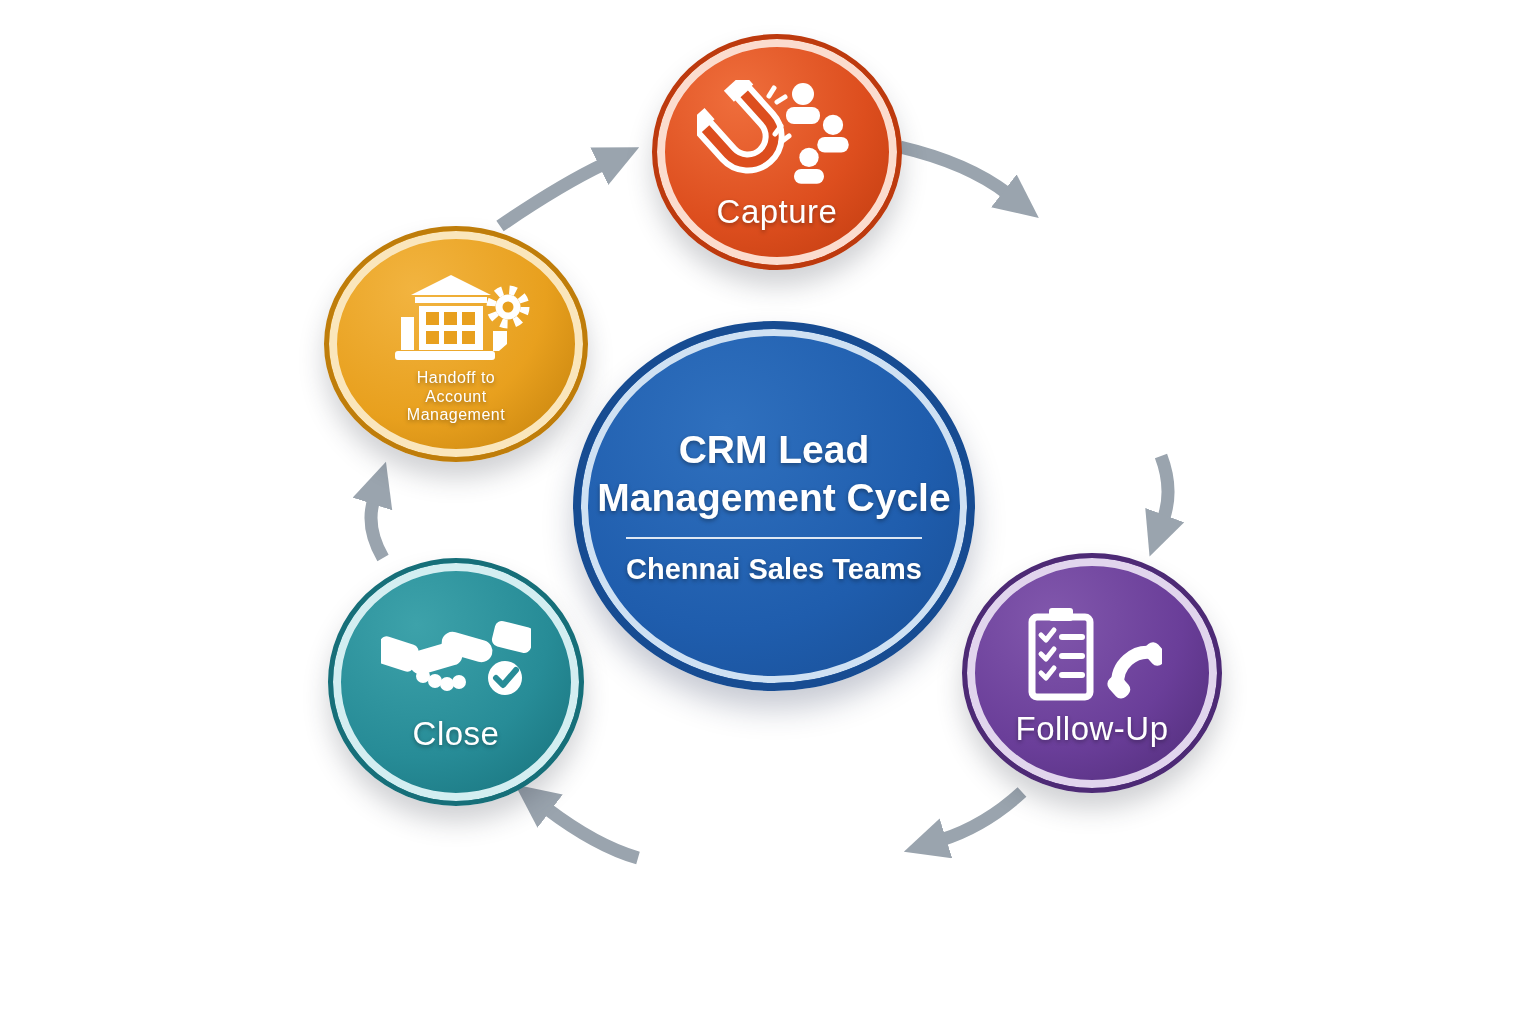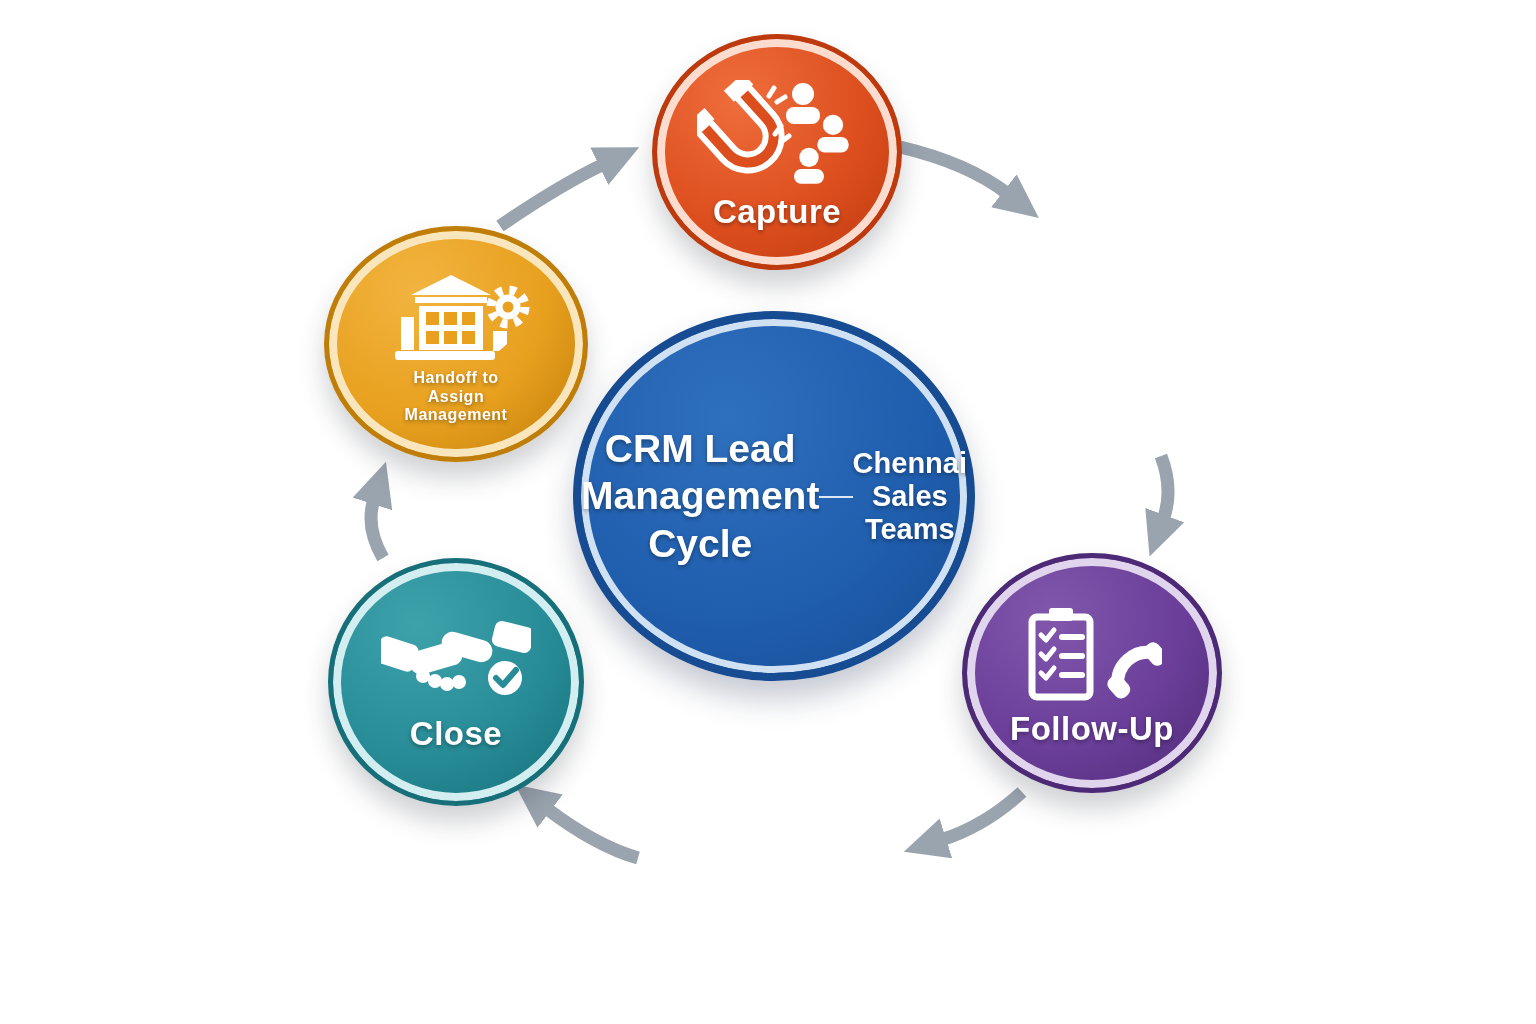--- a/index.html
+++ b/index.html
@@ -14,40 +14,40 @@
   .node{
     position:absolute;border-radius:50%;
     border:5px solid var(--dark);
     background:radial-gradient(circle at 34% 26%, var(--light) 0%, var(--main) 55%, var(--dark) 97%);
     box-shadow: inset 0 0 0 8px var(--ring), 0 16px 26px rgba(40,45,60,.22);
     display:flex;flex-direction:column;align-items:center;justify-content:center;
     text-align:center;
   }
   .node .icon{flex:0 0 auto;display:block;margin-top:6px;}
   .node .label{
-    color:#fff;font-weight:bold;font-size:33px;letter-spacing:.5px;
+    color:#fff;font-weight:normal;font-size:33px;letter-spacing:.5px;
     text-shadow:0 2px 4px rgba(0,0,0,.35);margin-top:6px;line-height:1.1;
   }
   .node .label.small{font-size:16px;line-height:1.18;margin-top:4px;}
   .node .label.small span{display:block;}
 
   .n-capture {left:652px;top:34px;width:240px;height:226px;}
   .n-assign  {left:980px;top:222px;width:244px;height:222px;}
   .n-followup{left:962px;top:553px;width:250px;height:230px;}
   .n-track   {left:652px;top:698px;width:240px;height:240px;}
   .n-close   {left:328px;top:558px;width:246px;height:238px;}
   .n-handoff {left:324px;top:226px;width:254px;height:226px;}
 
   
   .center-node{
-    position:absolute;left:573px;top:311px;width:386px;height:354px;border-radius:50%;
+    position:absolute;left:573px;top:321px;width:386px;height:354px;border-radius:50%;
     border:8px solid var(--dark);
     background:radial-gradient(circle at 38% 28%, var(--light) 0%, var(--main) 58%, var(--dark) 100%);
     box-shadow: inset 0 0 0 7px var(--ring), 0 18px 30px rgba(30,45,80,.25);
-    display:flex;flex-direction:row;align-items:center;justify-content:center;text-align:center;
+    display:flex;flex-direction:column;align-items:center;justify-content:center;text-align:center;
   }
   .center-title{color:#fff;font-weight:bold;font-size:39px;line-height:1.22;
     text-shadow:0 2px 4px rgba(0,0,0,.35);}
   .center-title span{display:block;}
   .center-divider{width:296px;height:2px;background:rgba(255,255,255,.85);margin:16px 0 14px 0;}
   .center-subtitle{color:#fff;font-weight:bold;font-size:29px;text-shadow:0 2px 4px rgba(0,0,0,.35);}
 </style>
 </head>
 <body>
 
@@ -172,18 +172,18 @@
       </g>
       <g transform="translate(127,38)">
         <circle r="17" fill="none" stroke="#fff" stroke-width="9" stroke-dasharray="6.6 6.9"></circle>
         <circle r="12.5" fill="#fff"></circle>
         <circle r="5.5" fill="var(--main)"></circle>
       </g>
       <path d="M112,62 h14 v13 l-8,7 h-6 z" fill="#fff"></path>
     </svg>
     <div class="label small">
       <span>Handoff to</span>
-      <span>Assign</span>
+      <span>Account</span>
       <span>Management</span>
     </div>
   </div>
 
 </div>
 
 </body></html>

